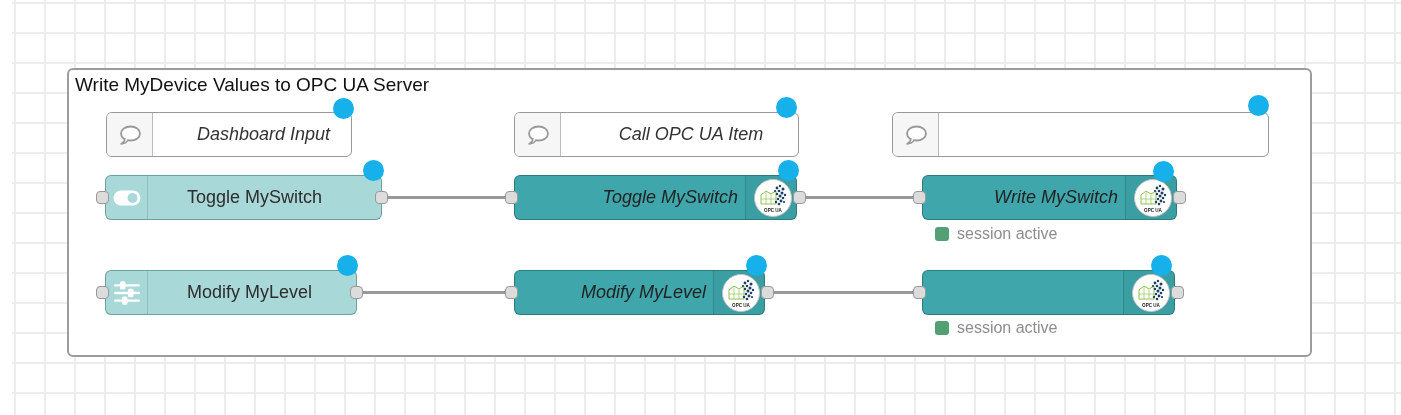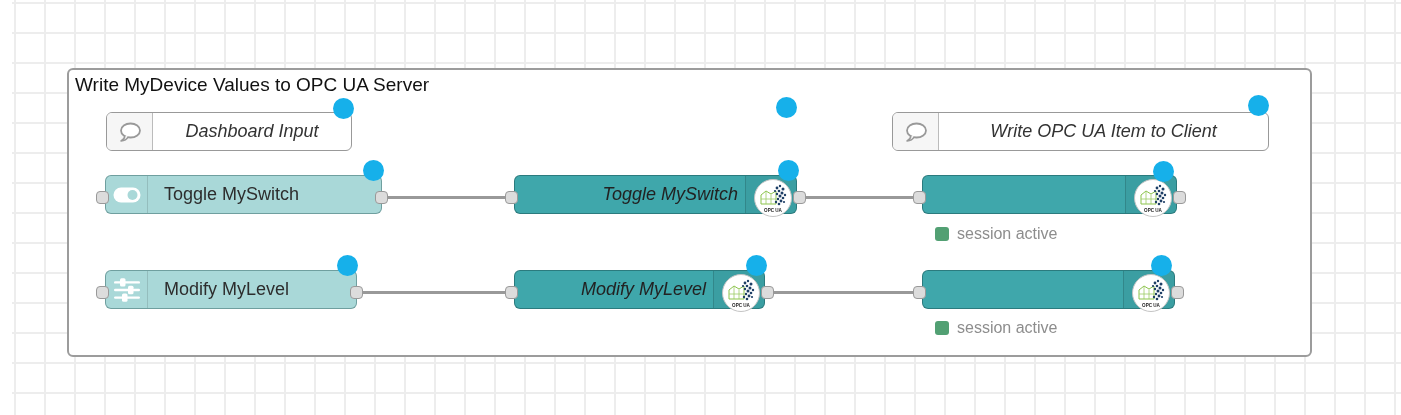--- a/index.html
+++ b/index.html
@@ -18,22 +18,22 @@
     position:absolute;left:55px;top:68px;width:1245px;height:289px;
     background:#ffffff;border:2.5px solid #9c9c9c;border-radius:6px;
     box-sizing:border-box;
   }
   .group-title{
     position:absolute;left:63px;top:74px;font-size:19px;color:#111;
     white-space:nowrap;
   }
   .wire{position:absolute;height:3.5px;background:#999;border-radius:2px;}
   .node{
-    position:absolute;height:39px;border-radius:6px;box-sizing:border-box;
-    display:flex;align-items:center;
+    position:absolute;height:45px;border-radius:6px;box-sizing:border-box;
+    display:flex;align-items:center;gap:23px;
   }
   .comment{
     background:#fff;border:1.5px solid #999;
   }
   .node-light{
     background:#a9d8d8;border:1.3px solid rgba(40,90,90,0.45);
   }
   .node-teal{
     background:#3fa7ab;border:1.3px solid rgba(20,70,72,0.45);
   }
@@ -94,29 +94,37 @@
   <div class="node comment" style="left:94px;top:112px;width:246px;">
     <div class="icon-section">
       <svg width="26" height="22" viewBox="0 0 26 22">
         <ellipse cx="13.5" cy="9.5" rx="9.5" ry="7" fill="#fff" stroke="#999" stroke-width="1.8"></ellipse>
         <path d="M8 14.5 Q7.5 18.5 4 20 Q9 19.5 11.2 15.8" fill="#fff" stroke="#999" stroke-width="1.6" stroke-linejoin="round"></path>
       </svg>
     </div>
     <div class="lbl lbl-comment">Dashboard Input</div>
   </div>
 
+  <div class="node comment" style="left:502px;top:112px;width:285px;">
+    <div class="icon-section">
+      <svg width="26" height="22" viewBox="0 0 26 22">
+        <ellipse cx="13.5" cy="9.5" rx="9.5" ry="7" fill="#fff" stroke="#999" stroke-width="1.8"></ellipse>
+        <path d="M8 14.5 Q7.5 18.5 4 20 Q9 19.5 11.2 15.8" fill="#fff" stroke="#999" stroke-width="1.6" stroke-linejoin="round"></path>
+      </svg>
+    </div>
+    <div class="lbl lbl-comment">Call OPC UA Item</div>
+  </div>
 
   <div class="node comment" style="left:880px;top:112px;width:377px;">
     <div class="icon-section">
       <svg width="26" height="22" viewBox="0 0 26 22">
         <ellipse cx="13.5" cy="9.5" rx="9.5" ry="7" fill="#fff" stroke="#999" stroke-width="1.8"></ellipse>
         <path d="M8 14.5 Q7.5 18.5 4 20 Q9 19.5 11.2 15.8" fill="#fff" stroke="#999" stroke-width="1.6" stroke-linejoin="round"></path>
       </svg>
     </div>
-    <div class="lbl lbl-comment">Write OPC UA Item to Client</div>
   </div>
 
   <div class="node node-light" style="left:93px;top:175px;width:277px;">
     <div class="icon-section-light">
       <svg width="30" height="20" viewBox="0 0 30 20">
         <rect x="1.5" y="2.5" width="27" height="15" rx="7.5" fill="#fff"></rect>
         <circle cx="20.5" cy="10" r="5" fill="#a9d8d8"></circle>
       </svg>
     </div>
     <div class="lbl lbl-light">Toggle MySwitch</div>
@@ -170,20 +178,21 @@
           <circle cx="22" cy="18" r="1.2"></circle>
             <circle cx="25" cy="20" r="1.4"></circle>
             <circle cx="28" cy="21" r="1.1"></circle>
           <circle cx="20" cy="21" r="1.2"></circle>
             <circle cx="23" cy="23" r="1.3"></circle>
             <circle cx="19" cy="10" r="1.1"></circle>
         </g>
         <text x="17" y="30.5" text-anchor="middle" font-size="4.6" font-weight="bold" fill="#222">OPC UA</text>
       </svg>
     </div>
+    <div class="lbl lbl-teal">Write MySwitch</div>
   </div>
 
   <div class="node node-light" style="left:93px;top:270px;width:252px;">
     <div class="icon-section-light">
       <svg width="26" height="26" viewBox="0 0 26 26">
         <g fill="#fff">
           <rect x="0" y="4.2" width="26" height="2.4" rx="1.2"></rect>
           <rect x="6" y="1.2" width="5.5" height="8.4" rx="1.5"></rect>
           <rect x="0" y="11.8" width="26" height="2.4" rx="1.2"></rect>
           <rect x="14" y="8.8" width="5.5" height="8.4" rx="1.5"></rect>

